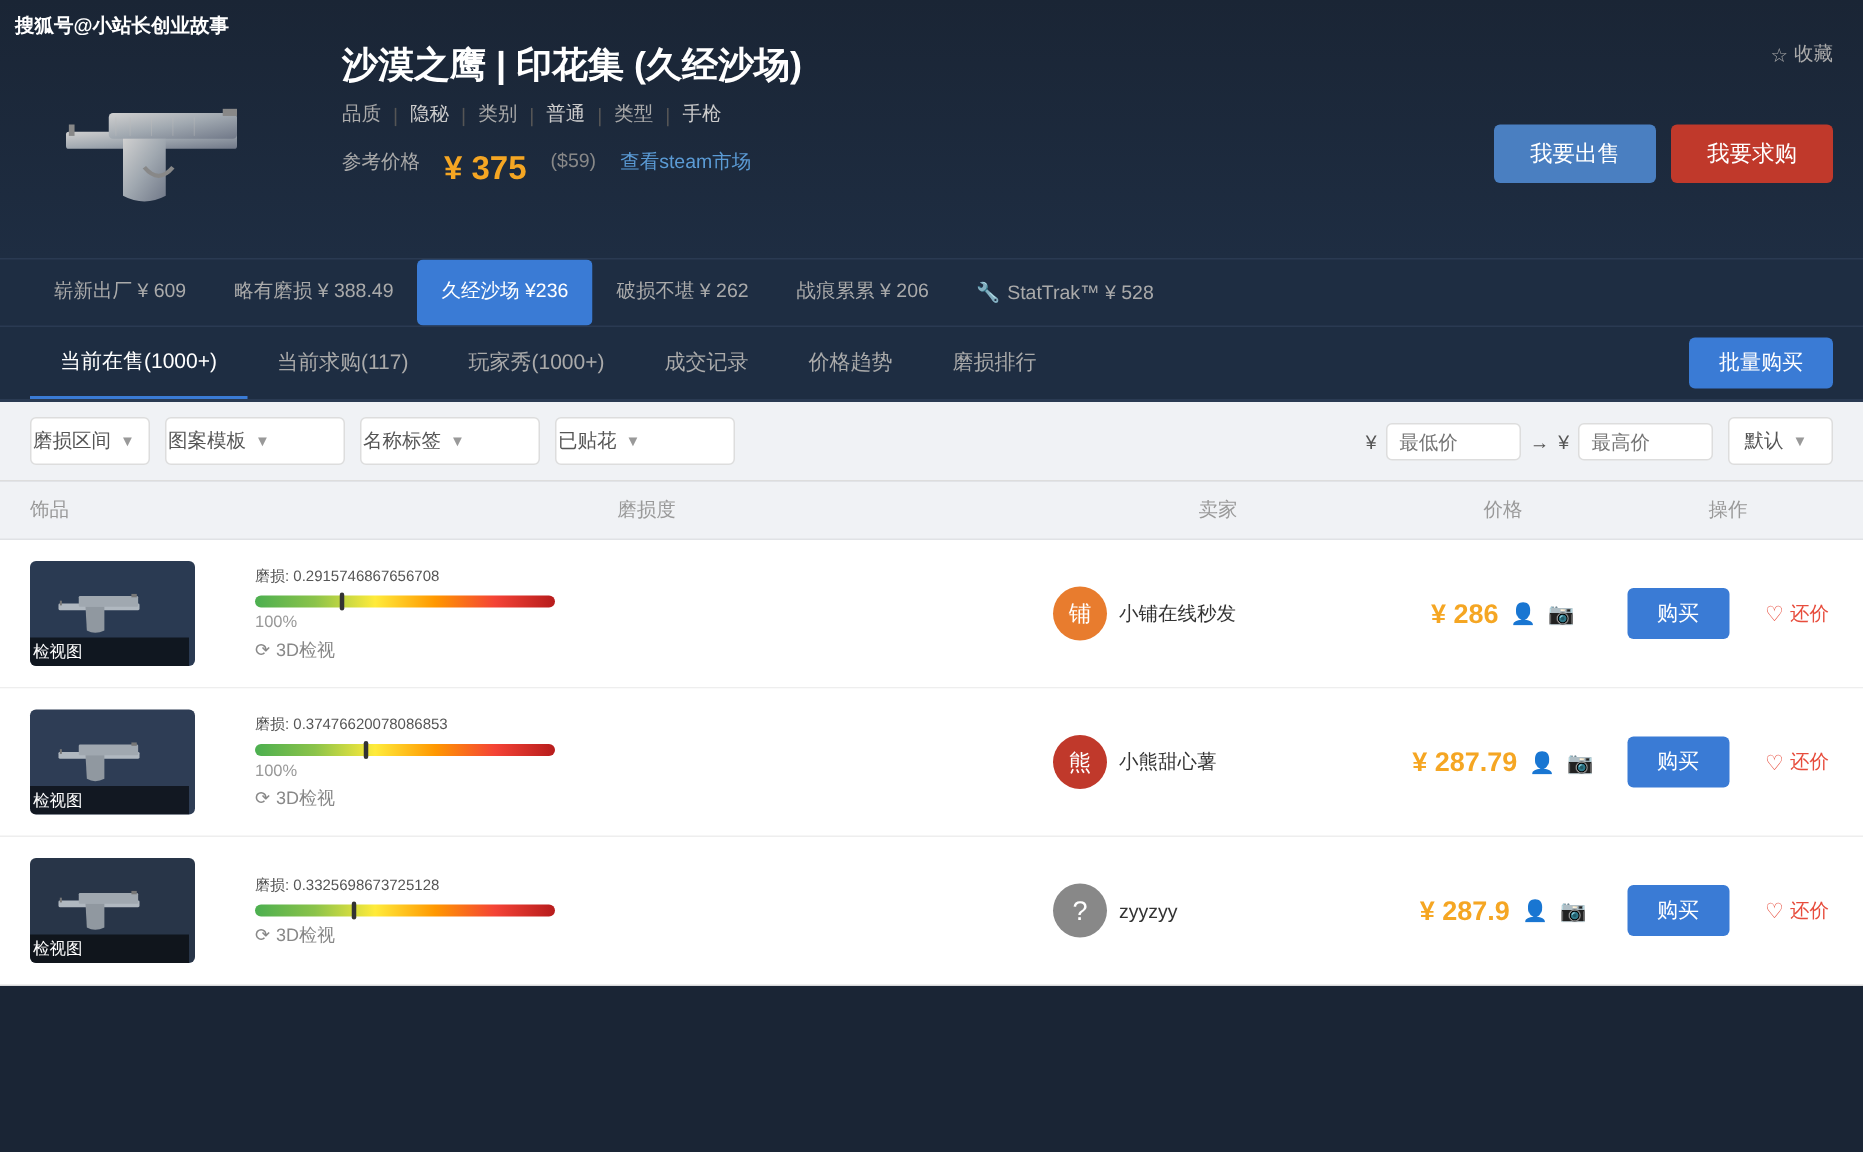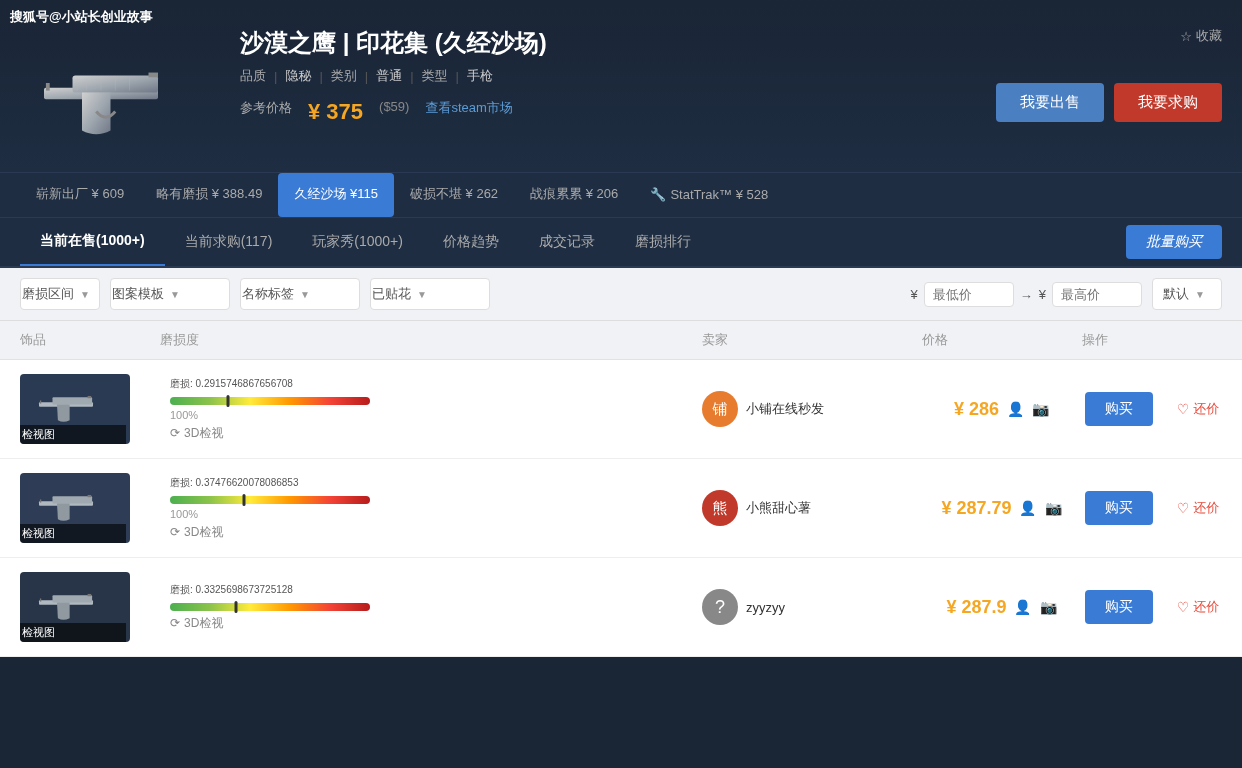--- a/index.html
+++ b/index.html
@@ -4,21 +4,21 @@
   <style>
     * { box-sizing: border-box; margin: 0; padding: 0; }
     body { font-family: 'Microsoft YaHei', Arial, sans-serif; background: #1a2535; color: #ccc; width: 1242px; min-height: 768px; overflow-x: hidden; }
 
     
     .top-header {
       background: linear-gradient(180deg, #1a2535 0%, #1e2d42 100%);
       padding: 12px 20px 0 20px;
       display: flex;
       align-items: flex-start;
-      gap: 20px;
+      gap: 8px;
       position: relative;
     }
     .watermark-logo {
       position: absolute;
       top: 8px; left: 10px;
       color: #fff;
       font-size: 13px;
       font-weight: bold;
       z-index: 10;
       white-space: nowrap;
@@ -142,32 +142,30 @@
       padding: 14px 20px;
       font-size: 14px;
       color: #aaa;
       cursor: pointer;
       position: relative;
       white-space: nowrap;
     }
     .main-tab.active {
       color: #fff;
       border-bottom: 2px solid #3a7bd5;
-      font-weight: bold;
     }
     .batch-buy-btn {
       margin-left: auto;
       background: #3a7bd5;
       color: #fff;
       border: none;
       padding: 8px 20px;
       font-size: 14px;
       border-radius: 4px;
       cursor: pointer;
-      font-style: italic;
     }
 
     
     .filter-row {
       background: #f0f2f5;
       display: flex;
       align-items: center;
       padding: 10px 20px;
       gap: 10px;
       border-bottom: 1px solid #ddd;
@@ -225,20 +223,21 @@
     .table-header {
       display: grid;
       grid-template-columns: 140px 1fr 220px 160px 140px;
       padding: 10px 20px;
       background: #f0f2f5;
       border-bottom: 1px solid #e0e2e5;
     }
     .table-header-cell {
       font-size: 13px;
       color: #999;
+      text-align: center;
     }
     .table-header-cell:first-child { text-align: left; }
 
     
     .table-row {
       display: grid;
       grid-template-columns: 140px 1fr 220px 160px 140px;
       padding: 14px 20px;
       background: #fff;
       border-bottom: 1px solid #eee;
@@ -443,32 +442,32 @@
     <div class="action-btns">
       <button class="btn-sell">我要出售</button>
       <button class="btn-buy">我要求购</button>
     </div>
   </div>
 </div>
 
 <div class="wear-tabs" id="wear-tabs-container">
     <div class="wear-tab">崭新出厂 ¥ 609</div>
     <div class="wear-tab">略有磨损 ¥ 388.49</div>
-    <div class="wear-tab active">久经沙场 ¥115</div>
+    <div class="wear-tab active">久经沙场 ¥236</div>
     <div class="wear-tab">破损不堪 ¥ 262</div>
     <div class="wear-tab">战痕累累 ¥ 206</div>
     <div class="wear-tab"><span style="margin-right:4px;">🔧</span>StatTrak™ ¥ 528</div>
   </div>
 
 <div class="main-tabs-row" id="main-tabs-container">
   <div class="main-tab active">当前在售(1000+)</div>
     <div class="main-tab">当前求购(117)</div>
     <div class="main-tab">玩家秀(1000+)</div>
+    <div class="main-tab">成交记录</div>
     <div class="main-tab">价格趋势</div>
-    <div class="main-tab">成交记录</div>
     <div class="main-tab">磨损排行</div>
     <button class="batch-buy-btn">批量购买</button>
 </div>
 
 <div class="filter-row">
   <div class="filter-select">
     <span>磨损区间</span>
     <span class="chevron">▼</span>
   </div>
   <div class="filter-select filter-select-wide">

